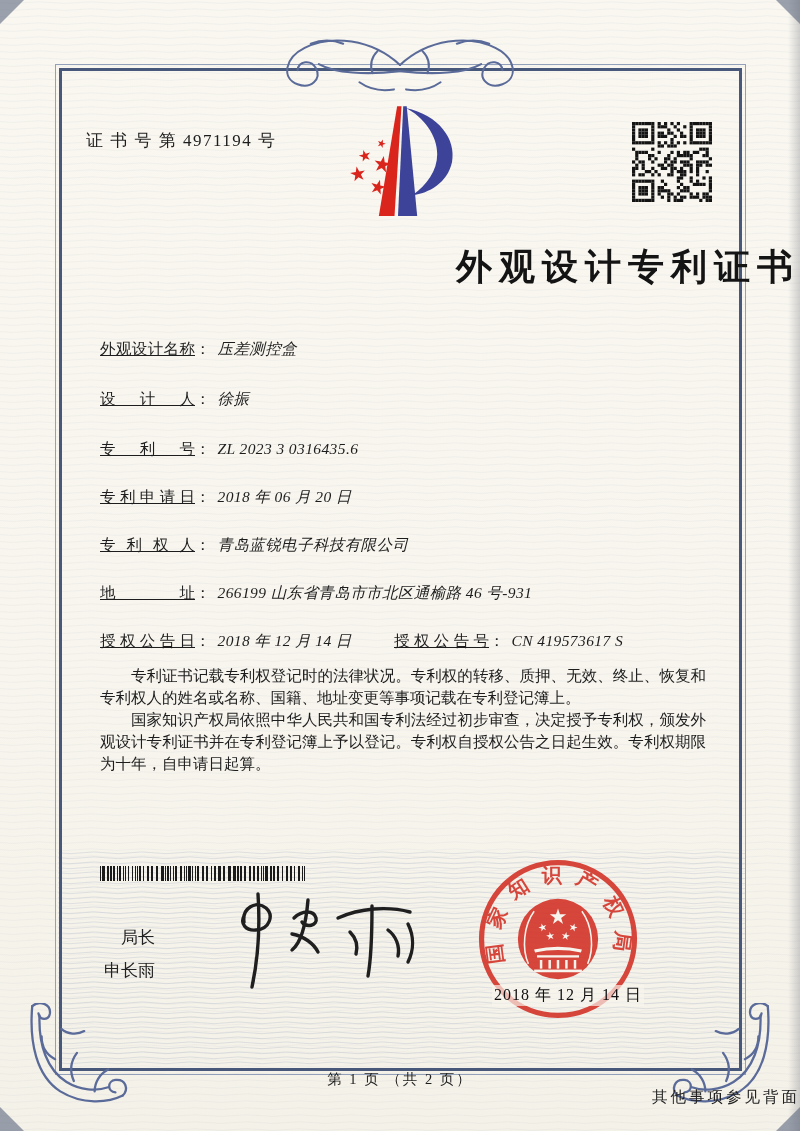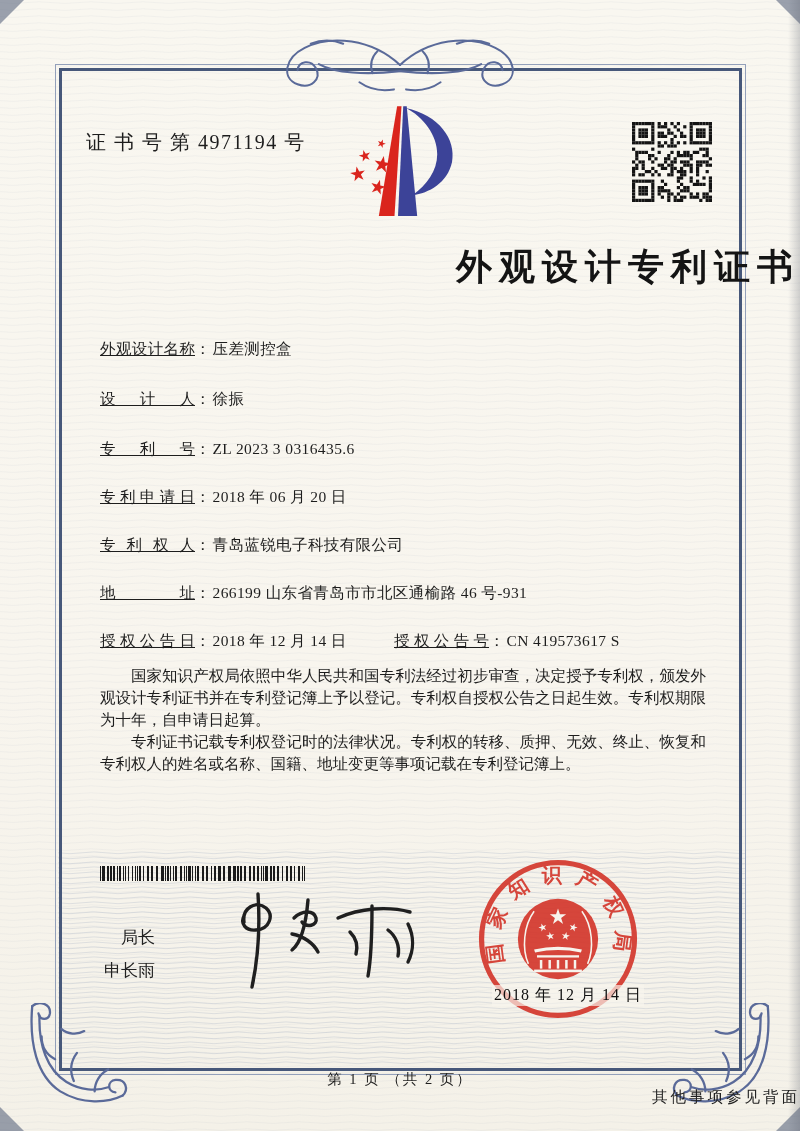--- a/index.html
+++ b/index.html
@@ -19,30 +19,30 @@
           background:linear-gradient(to right,rgba(95,100,112,0),rgba(95,100,112,.28));}
   
   .wave-full{position:absolute;inset:0;pointer-events:none;}
   .wave-bottom{position:absolute;left:58px;top:850px;width:688px;height:216px;overflow:hidden;pointer-events:none;}
   
   .corner{position:absolute;width:104px;height:104px;}
   .fl-bl{left:26px;bottom:24px;}
   .fl-br{right:26px;bottom:24px;}
   .top-orn{position:absolute;left:258px;top:26px;width:284px;height:72px;}
   
-  .cert-no{position:absolute;left:86px;top:129px;font-size:20px;letter-spacing:1.5px;font-family:Liberation Serif, serif;}
+  .cert-no{position:absolute;left:86px;top:129px;font-size:17px;letter-spacing:1.5px;font-family:Liberation Serif, serif;}
   .logo{position:absolute;left:330px;top:101px;width:136px;height:122px;}
   .qr{position:absolute;left:632px;top:122px;width:80px;height:80px;}
   .title{position:absolute;left:0;top:243px;width:100%;text-align:right;
          font-size:36px;font-weight:700;letter-spacing:7px;color:#141414;}
   
   .frow{position:absolute;left:100px;width:620px;font-size:15.5px;white-space:nowrap;}
   .flabel{display:inline-block;width:95px;text-align:justify;text-align-last:justify;vertical-align:bottom;text-decoration:underline;}
   .fcolon{margin:0 2px 0 0;}
-  .fvalue{letter-spacing:.4px;}
+  .fvalue{margin-left:5px;letter-spacing:.4px;font-style:italic;}
   .frow2{position:absolute;left:294px;top:0;}
   
   .paras{position:absolute;left:100px;top:665px;width:606px;font-size:15.5px;line-height:22px;text-align:justify;}
   .paras p{margin:0;text-indent:2em;}
   
   .barcode{position:absolute;left:100px;top:866px;width:208px;height:15px;}
   .officer{position:absolute;left:104px;top:921px;font-family:"Liberation Sans","DejaVu Sans",sans-serif;
            font-size:17px;line-height:33px;color:#222;text-align:right;}
   .signature{position:absolute;left:222px;top:884px;width:196px;height:106px;}
   .seal{position:absolute;left:472px;top:853px;width:172px;height:172px;opacity:.93;}
@@ -635,22 +635,22 @@
     <span class="flabel">地址</span><span class="fcolon">：</span><span class="fvalue">266199 山东省青岛市市北区通榆路 46 号-931</span>
   </div>
   <div class="frow" style="top:631px">
     <span class="flabel">授权公告日</span><span class="fcolon">：</span><span class="fvalue">2018 年 12 月 14 日</span>
     <span class="frow2">
       <span class="flabel">授权公告号</span><span class="fcolon">：</span><span class="fvalue">CN 419573617 S</span>
     </span>
   </div>
 
   <div class="paras">
+    <p>专利证书记载专利权登记时的法律状况。专利权的转移、质押、无效、终止、恢复和专利权人的姓名或名称、国籍、地址变更等事项记载在专利登记簿上。</p>
     <p>国家知识产权局依照中华人民共和国专利法经过初步审查，决定授予专利权，颁发外观设计专利证书并在专利登记簿上予以登记。专利权自授权公告之日起生效。专利权期限为十年，自申请日起算。</p>
-    <p>专利证书记载专利权登记时的法律状况。专利权的转移、质押、无效、终止、恢复和专利权人的姓名或名称、国籍、地址变更等事项记载在专利登记簿上。</p>
   </div>
 
   <div class="barcode"><svg width="208" height="15">
         <rect x="0" y="0" width="1" height="15" fill="#1b1b1b"></rect>
         <rect x="2" y="0" width="3" height="15" fill="#1b1b1b"></rect>
         <rect x="7" y="0" width="2" height="15" fill="#1b1b1b"></rect>
         <rect x="10" y="0" width="2" height="15" fill="#1b1b1b"></rect>
         <rect x="13" y="0" width="2" height="15" fill="#1b1b1b"></rect>
         <rect x="17" y="0" width="1" height="15" fill="#1b1b1b"></rect>
         <rect x="19" y="0" width="2" height="15" fill="#1b1b1b"></rect>

